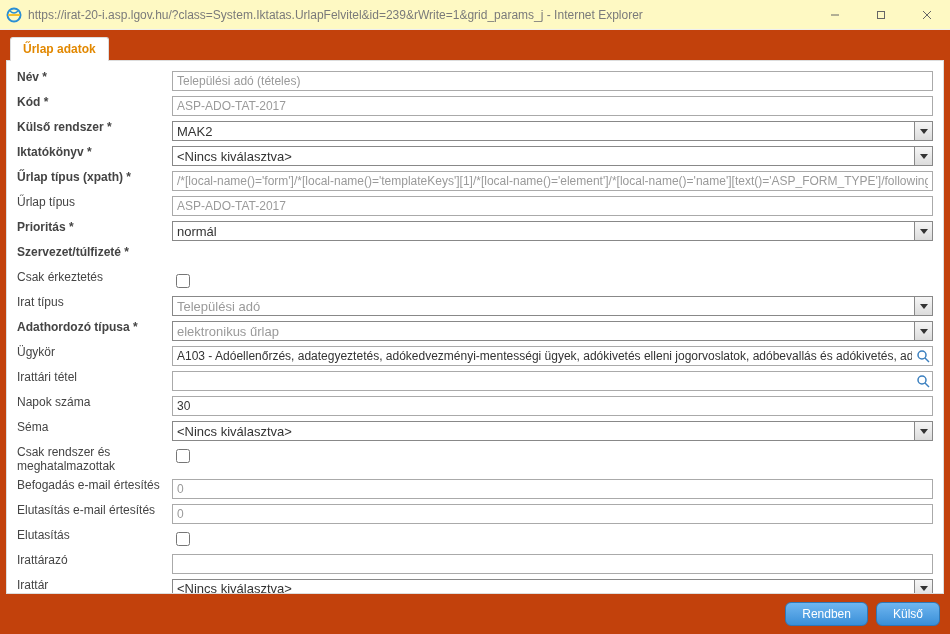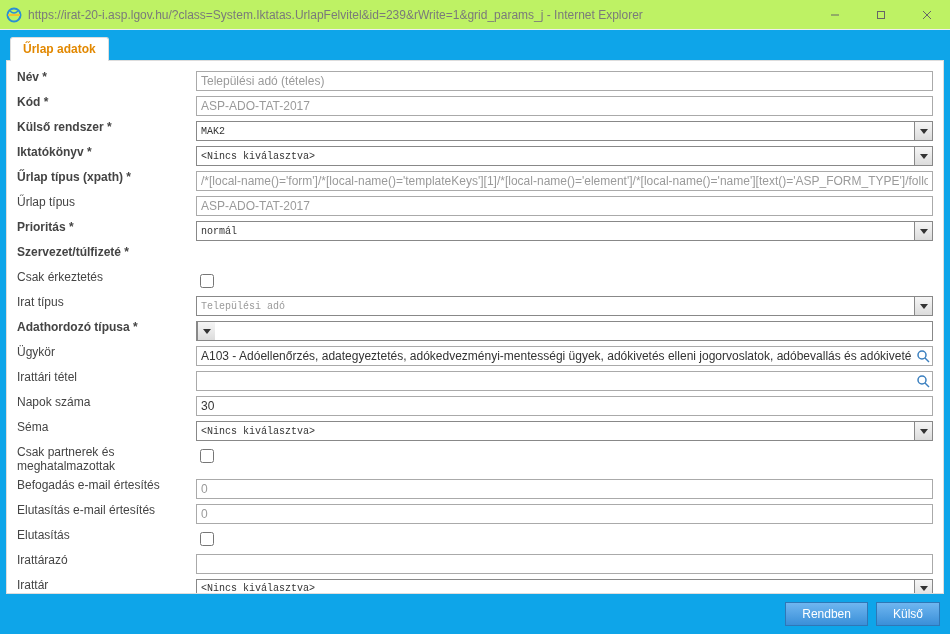--- a/index.html
+++ b/index.html
@@ -12,38 +12,38 @@
     height: 634px;
     overflow: hidden;
     color: #333;
   }
   
   .titlebar {
     height: 30px;
     display: flex;
     align-items: center;
     padding: 0 0 0 6px;
-    background: #bef264;
+    background: #fef9c3;
     color: #7a7a7a;
     font-size: 12px;
     border-bottom: 1px solid #eee;
   }
   .titlebar .ie-icon {
     width: 16px; height: 16px; margin-right: 6px;
     position: relative;
   }
   .titlebar .win-controls { margin-left:auto; display:flex; }
   .titlebar .win-btn {
     width: 46px; height: 30px; display:flex; align-items:center; justify-content:center;
     color:#666;
   }
 
   
   .shell {
-    background:#0ea5e9;
+    background:#c2410c;
     height: calc(634px - 30px);
     padding: 6px;
     display:flex;
     flex-direction: column;
   }
   .tabrow { display:flex; padding-left:4px; }
   .tab {
     background:#fff;
     border:1px solid #ddd;
     border-bottom:none;
@@ -67,40 +67,40 @@
     justify-content:flex-end;
     gap:8px;
     padding:8px 4px 2px;
   }
   .btn {
     background: linear-gradient(#6fb6f0, #3a8fd8);
     color:#fff;
     border:1px solid #2f77b6;
     padding:4px 16px;
     font-size:12px;
-    border-radius:0;
+    border-radius:6px;
     cursor:pointer;
   }
 
   
   .frow {
     display:flex;
     margin-bottom:5px;
     min-height:20px;
   }
   .flabel {
     width:155px;
     flex-shrink:0;
     color:#444;
     font-size:12px;
     padding-right:6px;
     line-height:1.15;
   }
   .flabel.bold { font-weight:bold; }
-  .fcontrol { flex:1 1 auto; position:relative;margin-left:24px; }
+  .fcontrol { flex:1 1 auto; position:relative; }
   .fcontrol input[type="text"],
   .fcontrol select {
     width:100%;
     height:20px;
     font-size:12px;
     border:1px solid #aaa;
     padding:1px 4px;
     background:#fff;
     color:#333;
     font-family:inherit;
@@ -112,22 +112,22 @@
   }
   .fcontrol .combo {
     width:100%;
     height:20px;
     border:1px solid #888;
     background:#fff;
     display:flex;
     align-items:center;
   }
   .fcontrol .combo .combo-text {
-    flex:1; padding:0 4px; font-size:10px; color:#333;
-    white-space:nowrap; overflow:hidden; text-overflow:ellipsis;font-family:Liberation Mono, monospace;
+    flex:1; padding:0 4px; font-size:13px; color:#333;
+    white-space:nowrap; overflow:hidden; text-overflow:ellipsis;
   }
   .fcontrol .combo .combo-text.placeholder { color:#9a9a9a; }
   .fcontrol .combo .combo-arrow {
     width:18px; height:100%;
     border-left:1px solid #888;
     background:linear-gradient(#f6f6f6,#dcdcdc);
     display:flex; align-items:center; justify-content:center;
   }
   .fcontrol .combo .combo-arrow::after{
     content:""; width:0; height:0;
@@ -249,20 +249,21 @@
           <div class="combo-text placeholder">Települési adó</div>
           <div class="combo-arrow"></div>
         </div>
       </div>
     </div>
 
     <div class="frow">
       <div class="flabel bold">Adathordozó típusa *</div>
       <div class="fcontrol">
         <div class="combo">
+          <div class="combo-text placeholder">elektronikus űrlap</div>
           <div class="combo-arrow"></div>
         </div>
       </div>
     </div>
 
     <div class="frow">
       <div class="flabel">Ügykör</div>
       <div class="fcontrol">
         <input type="text" class="with-search" value="A103 - Adóellenőrzés, adategyeztetés, adókedvezményi-mentességi ügyek, adókivetés elleni jogorvoslatok, adóbevallás és adókivetés, adóhátralék, túlfizeté" style="">
         <span class="search-icon">
@@ -296,21 +297,21 @@
       <div class="flabel">Séma</div>
       <div class="fcontrol">
         <div class="combo">
           <div class="combo-text">&lt;Nincs kiválasztva&gt;</div>
           <div class="combo-arrow"></div>
         </div>
       </div>
     </div>
 
     <div class="frow">
-      <div class="flabel">Csak partnerek és meghatalmazottak</div>
+      <div class="flabel">Csak rendszer és meghatalmazottak</div>
       <div class="fcontrol"><input type="checkbox" class="chk" style=""></div>
     </div>
 
     <div class="frow">
       <div class="flabel">Befogadás e-mail értesítés</div>
       <div class="fcontrol"><input type="text" readonly="" class="disabled" value="0" style=""></div>
     </div>
 
     <div class="frow">
       <div class="flabel">Elutasítás e-mail értesítés</div>

